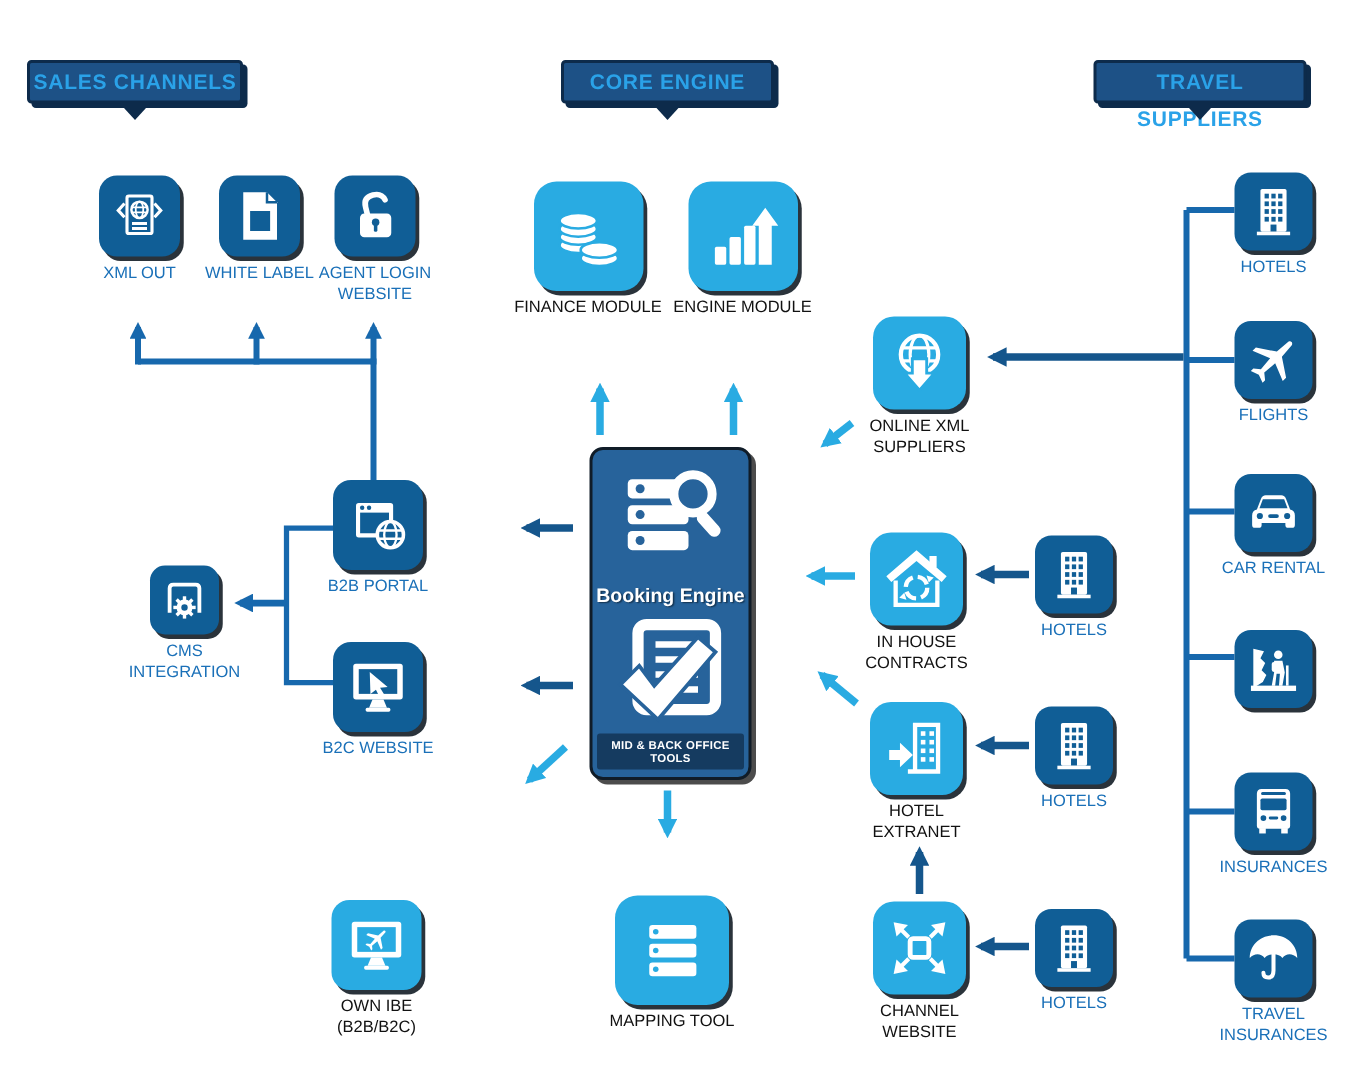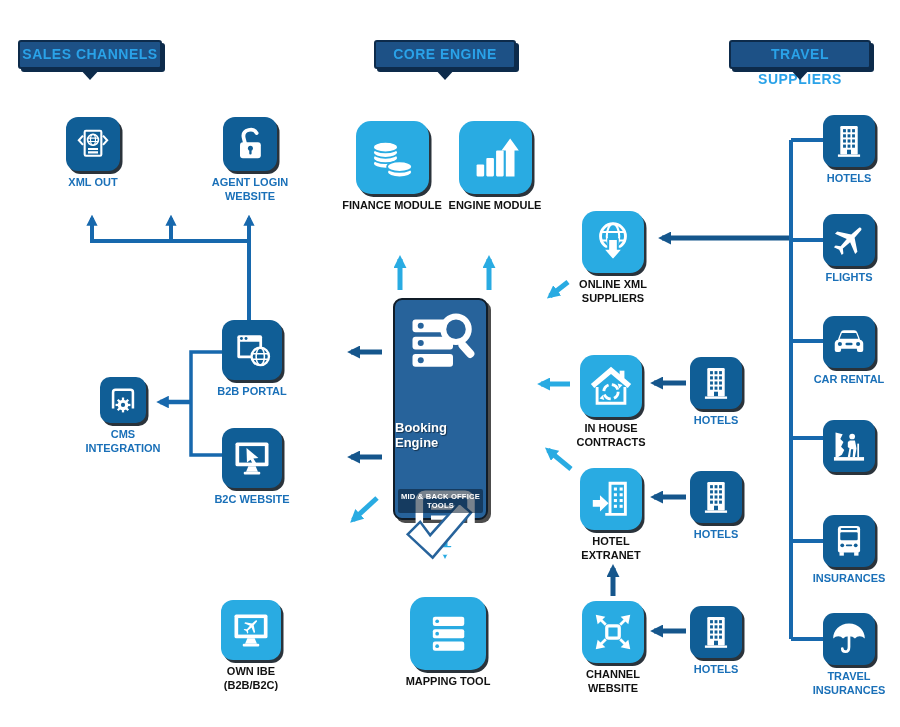--- a/index.html
+++ b/index.html
@@ -21,28 +21,28 @@
     text-align:center;line-height:25px;}
   .banner::after{content:"";position:absolute;left:50%;bottom:-13px;margin-left:-11px;
     border-left:11px solid transparent;border-right:11px solid transparent;
     border-top:12px solid var(--banner-shadow);}
   .node{position:absolute;z-index:1;display:flex;flex-direction:column;align-items:center;}
   .tile{border-radius:12px;box-shadow:2.5px 3px 0 rgba(5,15,25,.85);display:flex;
     align-items:center;justify-content:center;}
   .tile.dark{background:var(--tile-dark);color:var(--tile-dark);}
   .tile.light{background:var(--tile-light);color:var(--tile-light);}
   .tile svg{display:block;}
-  .lbl{margin-top:5px;font-weight:bold;font-size:11px;line-height:1.25;text-align:center;
+  .lbl{margin-top:5px;font-weight:normal;font-size:11px;line-height:1.25;text-align:center;
     white-space:pre-line;}
   .lbl.blue{color:var(--label-blue);}
   .lbl.black{color:var(--label-black);text-align:center;}
-  .booking{position:absolute;z-index:1;left:393px;top:298px;width:95px;height:222px;
+  .booking{position:absolute;z-index:1;left:393px;top:298px;width:108px;height:222px;
     background:var(--booking-bg);color:var(--booking-bg);border:2px solid #101c28;border-radius:9px;
     box-shadow:3px 3px 0 rgba(0,0,0,.7);display:flex;flex-direction:column;align-items:center;
-    box-sizing:border-box;padding-top:9px;gap:32px;}
+    box-sizing:border-box;padding-top:9px;}
   .booking-title{color:#fff;font-weight:bold;font-size:13px;margin:3px 0 2px 0;
     text-shadow:1px 1px 1px rgba(0,0,0,.5);}
   .booking-band{position:absolute;left:3px;right:3px;bottom:5px;background:rgba(8,28,48,.55);
     color:#fff;font-weight:bold;font-size:7.6px;text-align:center;padding:3px 0;border-radius:2px;
     letter-spacing:.2px;}
 </style>
 </head>
 <body>
 
 <div id="canvas">
@@ -105,20 +105,30 @@
           <circle cx="24" cy="19" r="6.5" fill="none" stroke="#fff" stroke-width="2"></circle>
           <ellipse cx="24" cy="19" rx="3" ry="6.5" fill="none" stroke="#fff" stroke-width="1.4"></ellipse>
           <path d="M18 17 H30 M18 21 H30" stroke="#fff" stroke-width="1.4"></path>
           <path d="M12 14 L7 19.5 L12 25 M36 14 L41 19.5 L36 25" fill="none" stroke="#fff" stroke-width="2.5"></path>
           <path d="M18 30 H30 M18 34 H30" stroke="#fff" stroke-width="2.5"></path>
         </svg>
     </div>
     <div class="lbl blue">XML OUT</div>
   </div>
 
+  <div class="node" style="left:121px;top:117px;width:104px;">
+    <div class="tile dark" style="width:54px;height:54px;">
+      <svg width="40" height="40" viewBox="0 0 48 48">
+          <path fill="#fff" d="M11 5 H30 L38 13 V43 H11 Z"></path>
+          <path d="M30 5 V13 H38" fill="none" stroke="currentColor" stroke-width="2"></path>
+          <rect x="16.5" y="20" width="16" height="16" fill="currentColor"></rect>
+        </svg>
+    </div>
+    <div class="lbl blue">WHITE LABEL</div>
+  </div>
 
   <div class="node" style="left:198px;top:117px;width:104px;">
     <div class="tile dark" style="width:54px;height:54px;">
       <svg width="40" height="40" viewBox="0 0 48 48">
           <path fill="none" stroke="#fff" stroke-width="4.5" stroke-linecap="round" d="M16 22 V15 Q16 7 24 7 Q31 7 32.5 13" transform="rotate(-14 24 14)"></path>
           <rect x="12" y="22" width="25" height="19" rx="3.5" fill="#fff"></rect>
           <circle cx="24.5" cy="29" r="3" fill="currentColor"></circle>
           <rect x="23.1" y="30" width="2.8" height="6.5" rx="1.2" fill="currentColor"></rect>
         </svg>
     </div>

